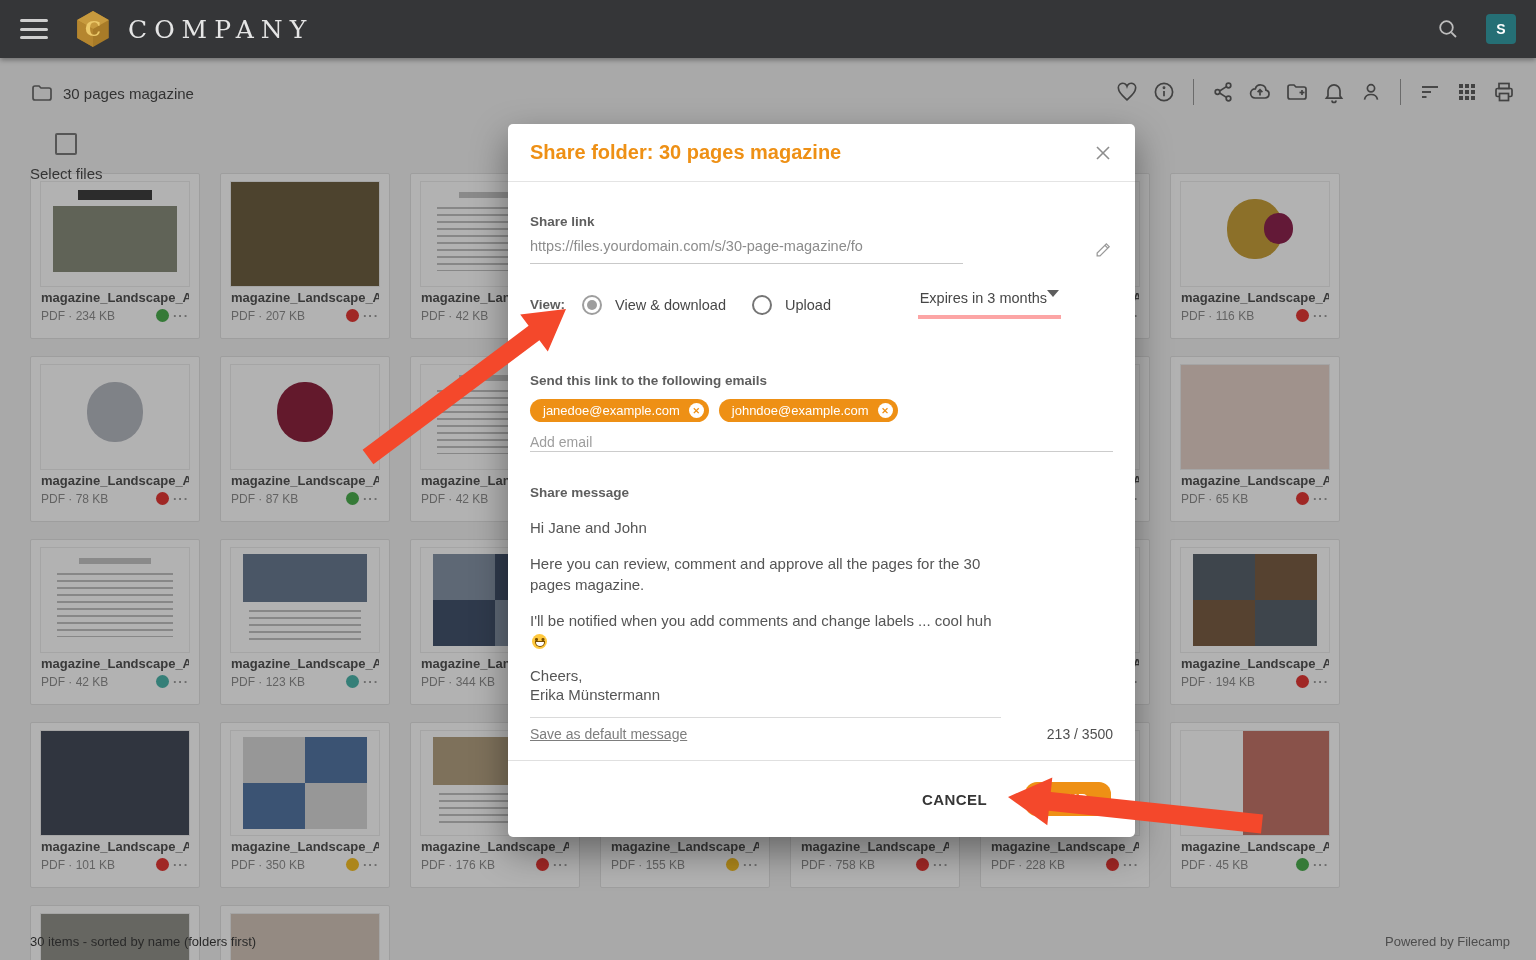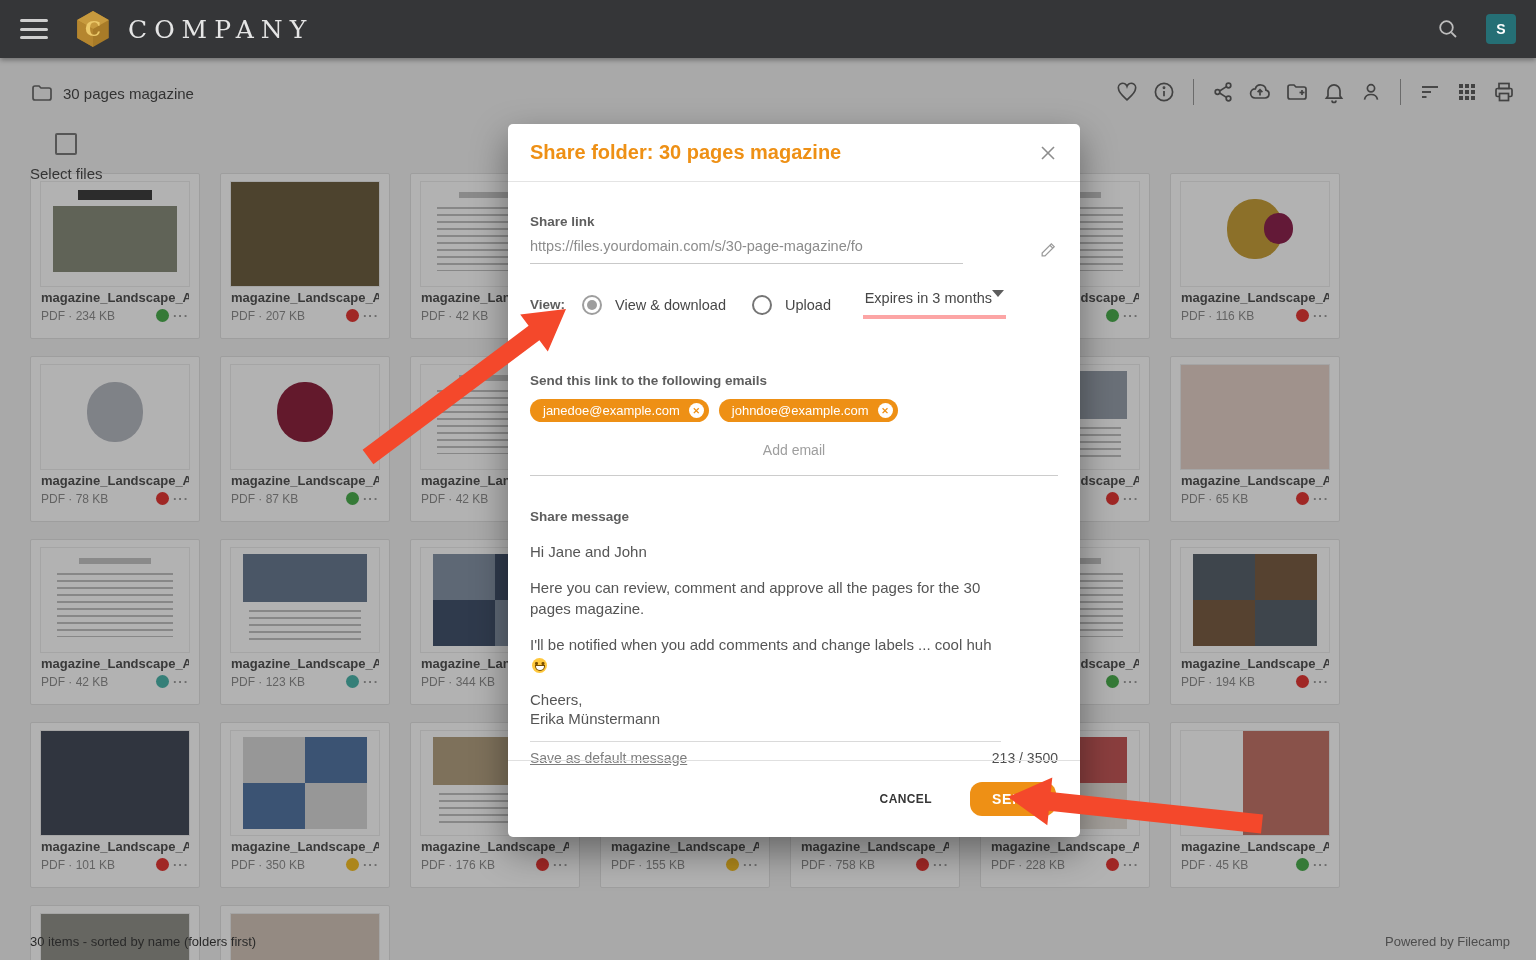--- a/index.html
+++ b/index.html
@@ -51,21 +51,21 @@
   .more{color:#9b9b9b;font-weight:700;font-size:13px;letter-spacing:1px;}
 
   
   .status{position:absolute;left:30px;top:934px;font-size:13px;color:#3c3c3c;z-index:3;}
   .powered{position:absolute;right:26px;top:934px;font-size:13px;color:#6f6f6f;z-index:3;}
 
   
   .dim{position:absolute;left:0;top:58px;right:0;bottom:0;background:rgba(0,0,0,.30);z-index:10;}
 
   
-  .modal{position:absolute;left:508px;top:124px;width:572px;height:713px;background:#fff;border-radius:5px;
+  .modal{position:absolute;left:508px;top:124px;width:627px;height:713px;background:#fff;border-radius:5px;
     box-shadow:0 14px 36px rgba(0,0,0,.4);z-index:20;box-sizing:border-box;}
   .mhead{height:57px;display:flex;align-items:center;padding:0 22px;border-bottom:1px solid #e4e4e4;}
   .mtitle{font-size:20px;font-weight:700;color:var(--accent-orange,#F0921E);}
   .mclose{margin-left:auto;cursor:pointer;line-height:0;}
   .mbody{padding:0 22px;}
   .lbl{font-size:13.5px;font-weight:700;color:#5e5e5e;}
   .sl-lbl{margin-top:32px;}
   .sl-row{margin-top:9px;display:flex;align-items:flex-start;}
   .sl-val{width:433px;font-size:14.5px;color:#8c8c8c;padding-bottom:9px;border-bottom:1px solid #c9c9c9;
     white-space:nowrap;overflow:hidden;}
@@ -78,38 +78,38 @@
   .view-row .r2{margin-left:26px;} .view-row .o2{margin-left:13px;}
   .expires{margin-left:auto;margin-right:52px;display:flex;gap:0;
     padding:0 2px 9px;border-bottom:4px solid #fca5a5;cursor:pointer;}
   .caret{width:0;height:0;border-left:6px solid transparent;border-right:6px solid transparent;border-top:7px solid #5d5d5d;}
   .em-lbl{margin-top:54px;}
   .chips{margin-top:11px;display:flex;gap:10px;}
   .chip{height:23px;border-radius:12px;background:var(--accent-orange,#E8920E);display:inline-flex;align-items:center;
     gap:9px;padding:0 5px 0 13px;color:#fff;font-size:13px;}
   .chip-x{width:15px;height:15px;border-radius:50%;background:#fff;color:var(--accent-orange,#E8920E);
     font-size:9px;font-weight:700;display:flex;align-items:center;justify-content:center;cursor:pointer;}
-  .addmail{width:100%;border:0;border-bottom:1px solid #ccc;padding:8px 0 17px;margin-top:12px;font-size:14px;
-    font-family:"Liberation Sans",sans-serif;color:#444;background:transparent;outline:none;box-sizing:border-box;text-align:center;}
+  .addmail{width:100%;border:0;border-bottom:1px solid #ccc;padding:8px 0 1px;margin-top:4px;font-size:14px;
+    font-family:"Liberation Sans",sans-serif;color:#444;background:transparent;outline:none;box-sizing:border-box;}
   .addmail::placeholder{color:#9e9e9e;}
   .msg-lbl{margin-top:33px;}
   .msg{margin-top:17px;padding-bottom:13px;border-bottom:1px solid #dadada;width:471px;cursor:text;}
   .msg p{margin:0 0 15px;font-size:15px;color:#555;line-height:21px;}
   .msg p.tight{margin:0;line-height:18.5px;}
   .smiley{display:inline-block;width:15px;height:15px;border-radius:50%;background:#FFC83D;position:relative;vertical-align:-2px;margin-left:2px;}
   .smiley::before{content:'';position:absolute;left:3px;top:4px;width:2.5px;height:2.5px;border-radius:50%;
     background:#7a4f00;box-shadow:6.5px 0 0 #7a4f00;}
   .smiley::after{content:'';position:absolute;left:3.5px;top:8px;width:8px;height:4px;background:#fff;
     border-radius:0 0 7px 7px;box-shadow:0 0 0 1px #7a4f00;}
   .saverow{margin-top:8px;display:flex;align-items:center;}
   .savelink{font-size:14px;color:#7d7d7d;text-decoration:underline;cursor:pointer;}
   .counter{margin-left:auto;font-size:14px;color:#4f4f4f;}
   .mfoot{position:absolute;left:0;right:0;bottom:0;height:77px;border-top:1px solid #e0e0e0;
     display:flex;align-items:center;justify-content:flex-end;padding:0 24px;box-sizing:border-box;}
-  .cancel{font-size:12px;font-weight:600;letter-spacing:.4px;color:#363636;margin-right:38px;cursor:pointer;}
+  .cancel{font-size:15px;font-weight:600;letter-spacing:.4px;color:#363636;margin-right:38px;cursor:pointer;}
   .send{width:86px;height:34px;background:var(--accent-orange,#EE8F15);color:#fff;font-weight:700;font-size:14px;
     letter-spacing:.8px;border-radius:12px;display:flex;align-items:center;justify-content:center;cursor:pointer;}
 
   .arrows{position:absolute;left:0;top:0;z-index:30;pointer-events:none;}
 </style>
 </head>
 <body>
 
 <div class="stage">
 

